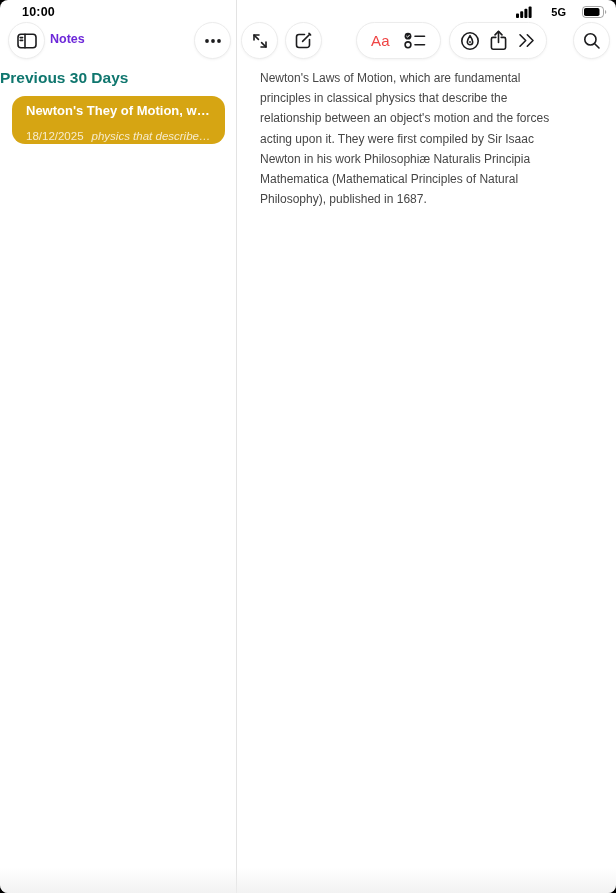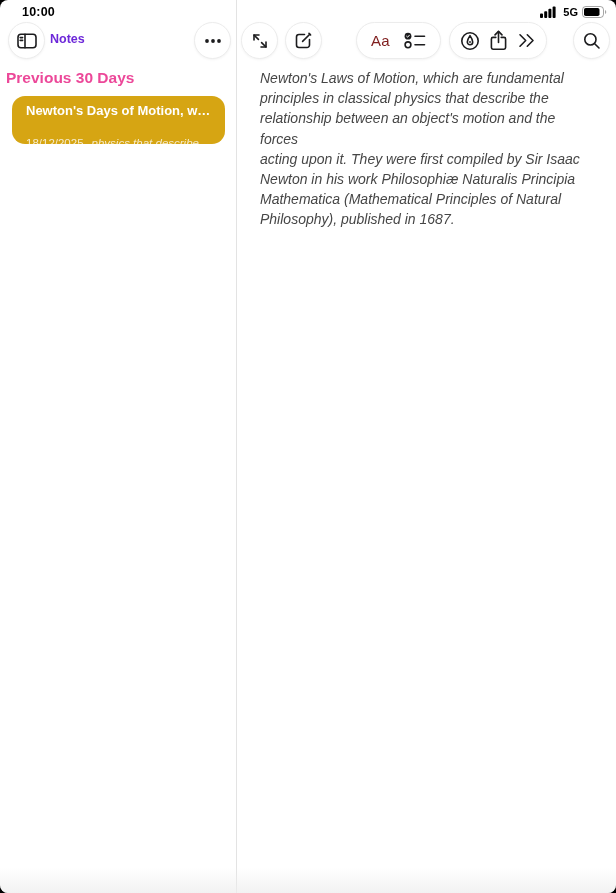--- a/index.html
+++ b/index.html
@@ -6,21 +6,21 @@
   html,body { margin:0; padding:0; background:#000; }
   body { font-family:"Liberation Sans","DejaVu Sans",sans-serif; -webkit-font-smoothing:antialiased; }
 
   .device {
     position:relative; width:616px; height:893px;
     background:#fff; border-radius:8px; overflow:hidden;
   }
 
   
   .status-time { position:absolute; left:22px; top:5px; font-size:12.5px; font-weight:700; color:#000; letter-spacing:.2px; }
-  .status-right { position:absolute; right:9px; top:4px; height:16px; display:flex; align-items:center; gap:4px; }
+  .status-right { position:absolute; right:9px; top:4px; height:16px; display:flex; align-items:center; gap:16px; }
   .net-label { font-size:11px; font-weight:600; color:#000; }
 
   
   .btn-circle, .pill {
     position:absolute; top:22px; height:37px;
     background:#fff; border:1px solid #ececec;
     box-shadow:0 1px 2.5px rgba(0,0,0,.05);
     display:flex; align-items:center; justify-content:center;
   }
   .btn-circle { width:37px; border-radius:50%; }
@@ -28,43 +28,42 @@
   .icon-stroke { stroke:#1c1c1e; fill:none; stroke-width:1.6; stroke-linecap:round; stroke-linejoin:round; }
 
   .btn-toggle   { left:8px; }
   .btn-ellipsis { left:194px; }
   .btn-expand   { left:241px; }
   .btn-compose  { left:285px; }
   .pill-format  { left:356px; width:85px; }
   .pill-tools   { left:449px; width:98px; }
   .btn-search   { left:573px; }
 
-  .format-aa { font-size:15px; font-weight:500; color:#7f1d1d; letter-spacing:.3px; }
+  .format-aa { font-size:15px; font-weight:500; color:#ef4444; letter-spacing:.3px; }
 
   .sidebar-title { position:absolute; left:50px; top:22px; height:37px; line-height:35px; font-size:12.5px; font-weight:700; color:#6d28d9; }
 
   .v-divider { position:absolute; left:236px; top:0; width:1px; height:100%; background:var(--divider,#e3e3e3); }
 
   
-  .section-header { position:absolute; left:6px; top:69px; font-size:15.5px; font-weight:700; color:#ec4899; }
+  .section-header { position:absolute; left:0; top:69px; font-size:15.5px; font-weight:700; color:#0f766e; }
   .note-item {
     position:absolute; left:12px; top:96px; width:213px; height:48px;
     border-radius:13px; background:var(--selected-note-bg,#d6a513);
     padding:7px 14px 0 14px; cursor:default;
   }
   .note-item-title { font-size:13px; font-weight:700; color:var(--note-title-text,#fff); white-space:nowrap; overflow:hidden; }
-  .note-item-sub { margin-top:19px; font-size:11.5px; color:var(--note-subtitle-text,rgba(255,255,255,.78)); white-space:nowrap; overflow:hidden; display:flex; }
+  .note-item-sub { margin-top:12px; font-size:11.5px; color:var(--note-subtitle-text,rgba(255,255,255,.78)); white-space:nowrap; overflow:hidden; display:flex; }
   .note-item-sub .snippet { margin-left:8px;font-style:italic; }
 
   
   .note-body {
     position:absolute; left:260px; top:68px; width:326px;
-    font-size:14px; line-height:20.2px; color:var(--body-text,#464646);
+    font-size:12px; line-height:20.2px; color:var(--body-text,#464646);
     white-space:pre-line;
-    font-style:italic;
   }
 
   .bottom-fade {
     position:absolute; left:0; right:0; bottom:0; height:26px;
     background:linear-gradient(rgba(255,255,255,0), rgba(238,238,238,.75));
     pointer-events:none;
   }
 </style>
 </head>
 <body>
@@ -152,21 +151,21 @@
     <svg width="18" height="18" viewBox="0 0 18 18">
       <circle cx="7.4" cy="7.4" r="5.6" class="icon-stroke" stroke-width="1.7"></circle>
       <line x1="11.7" y1="11.7" x2="16" y2="16" class="icon-stroke" stroke-width="1.7"></line>
     </svg>
   </div>
 
   <div class="v-divider"></div>
 
   <div class="section-header">Previous 30 Days</div>
   <div class="note-item">
-    <div class="note-item-title">Newton's Days of Motion, w…</div>
+    <div class="note-item-title">Newton's They of Motion, w…</div>
     <div class="note-item-sub">
       <span>18/12/2025</span>
       <span class="snippet">physics that describe…</span>
     </div>
   </div>
 
   <div class="note-body">Newton's Laws of Motion, which are fundamental
 principles in classical physics that describe the
 relationship between an object's motion and the forces
 acting upon it. They were first compiled by Sir Isaac

